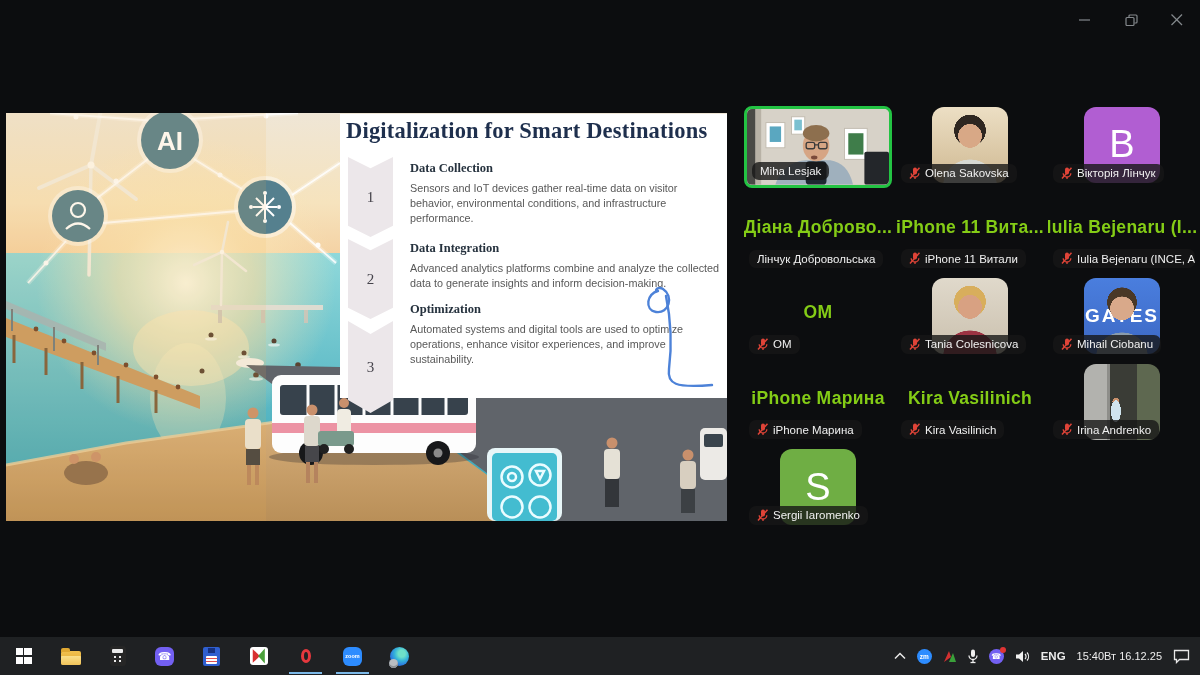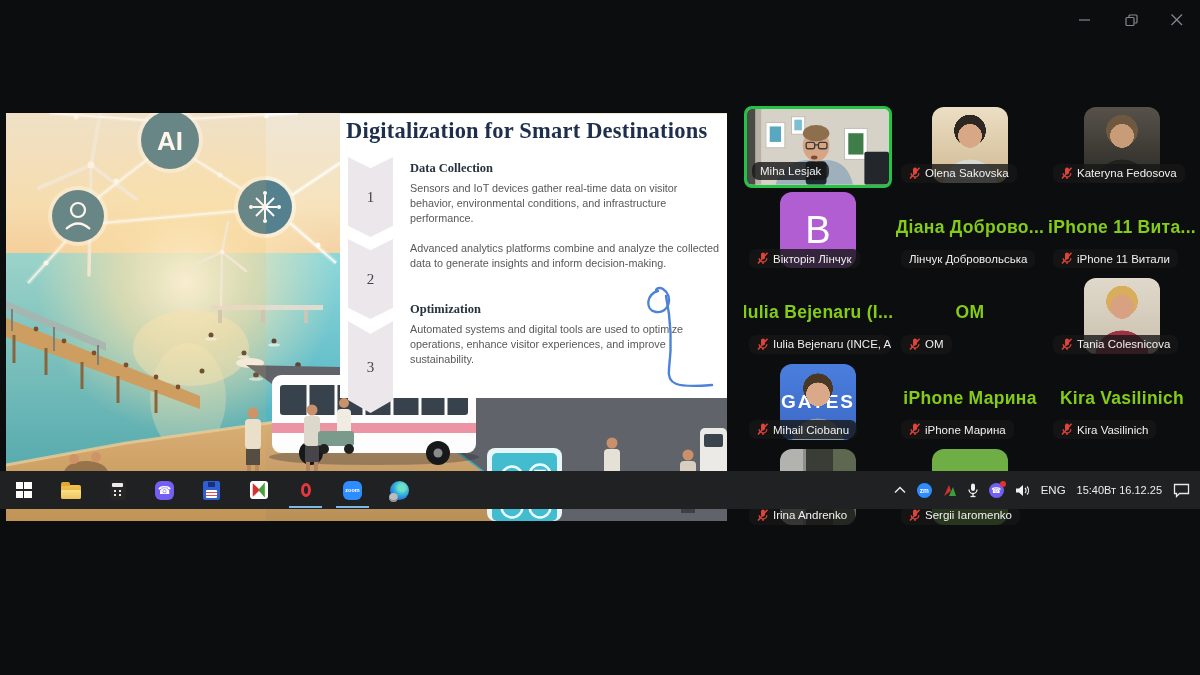--- a/index.html
+++ b/index.html
@@ -1,18 +1,18 @@
 <!DOCTYPE html>
 <html><head>
 <meta charset="utf-8">
 <style>
   * { margin:0; padding:0; box-sizing:border-box; }
   html,body { width:1200px; height:675px; background:#0c0d0f; overflow:hidden;
               font-family:"Liberation Sans", sans-serif; }
-  .stage { position:relative; width:1200px; height:509px; }
+  .stage { position:relative; width:1200px; height:675px; }
 
   
   .win-controls { position:absolute; top:0; right:0; height:40px; display:flex; }
   .win-btn { width:46px; height:40px; display:flex; align-items:center; justify-content:center; }
   .win-btn svg { stroke:#84888c; stroke-width:1.2; fill:none; }
 
   
   .share { position:absolute; left:6px; top:113px; width:721px; height:408px; background:#000; }
   .share svg.scene { position:absolute; inset:0; }
 
@@ -122,21 +122,21 @@
 
   .tray { position:absolute; right:0; top:0; height:38px; display:flex; align-items:center;
           gap:11px; padding-right:10px; }
   .tr { display:flex; align-items:center; justify-content:center; }
   .tr-zm { width:15px; height:15px; border-radius:50%; background:#2d8cff; color:#fff;
            font-size:6.5px; font-weight:700; }
   .tr-viber { width:15px; height:15px; border-radius:50%; background:#7360f2; color:#fff;
            font-size:8px; position:relative; }
   .tr-viber::after { content:""; position:absolute; top:-2px; right:-2px; width:6px; height:6px;
            border-radius:50%; background:#e03434; }
-  .tr-lang { color:#ececec; font-size:11.5px; }
+  .tr-lang { color:#ececec; font-size:11.5px;font-weight:bold; }
   .tr-clock { color:#ececec; font-size:11px; line-height:13px; text-align:center; }
 
   .big-svg-text { font-family:"Liberation Sans", sans-serif; }
 </style>
 </head>
 <body>
 
 <div class="stage">
 
   <div class="win-controls">
@@ -365,20 +365,21 @@
       <div class="chev-col">
         <div class="chev chev1">1</div>
         <div class="chev chev2">2</div>
         <div class="chev chev3">3</div>
       </div>
       <div class="step st1">
         <h3>Data Collection</h3>
         <p>Sensors and IoT devices gather real-time data on visitor behavior, environmental conditions, and infrastructure performance.</p>
       </div>
       <div class="step st2">
+        <h3>Data Integration</h3>
         <p>Advanced analytics platforms combine and analyze the collected data to generate insights and inform decision-making.</p>
       </div>
       <div class="step st3">
         <h3>Optimization</h3>
         <p>Automated systems and digital tools are used to optimize operations, enhance visitor experiences, and improve sustainability.</p>
       </div>
     </div>
 
     <svg class="annot" viewBox="0 0 721 408">
       <path d="M652 178 C641 180 638 197 650 199 C663 201 668 183 657 176 C654 174 650 175 650 178" fill="none" stroke="#4d82d8" stroke-width="2.4" stroke-linecap="round"></path>
@@ -422,32 +423,20 @@
         <svg width="12" height="13" viewBox="0 0 12 13">
             <rect x="4" y="0.5" width="4" height="7" rx="2" fill="#e04438"></rect>
             <path d="M2.2 6.2a3.8 3.8 0 0 0 7.6 0" stroke="#e04438" fill="none" stroke-width="1.3"></path>
             <line x1="6" y1="10" x2="6" y2="12" stroke="#e04438" stroke-width="1.3"></line>
             <line x1="1" y1="11.5" x2="10.5" y2="0.8" stroke="#e04438" stroke-width="1.5"></line>
           </svg>
         <span>Olena Sakovska</span>
       </div>
     </div>
 
-    <div class="tile">
-      <div class="avatar pav av-kateryna"></div>
-      <div class="pill">
-        <svg width="12" height="13" viewBox="0 0 12 13">
-            <rect x="4" y="0.5" width="4" height="7" rx="2" fill="#e04438"></rect>
-            <path d="M2.2 6.2a3.8 3.8 0 0 0 7.6 0" stroke="#e04438" fill="none" stroke-width="1.3"></path>
-            <line x1="6" y1="10" x2="6" y2="12" stroke="#e04438" stroke-width="1.3"></line>
-            <line x1="1" y1="11.5" x2="10.5" y2="0.8" stroke="#e04438" stroke-width="1.5"></line>
-          </svg>
-        <span>Kateryna Fedosova</span>
-      </div>
-    </div>
 
     <div class="tile">
       <div class="avatar letter purple">B</div>
       <div class="pill">
         <svg width="12" height="13" viewBox="0 0 12 13">
             <rect x="4" y="0.5" width="4" height="7" rx="2" fill="#e04438"></rect>
             <path d="M2.2 6.2a3.8 3.8 0 0 0 7.6 0" stroke="#e04438" fill="none" stroke-width="1.3"></path>
             <line x1="6" y1="10" x2="6" y2="12" stroke="#e04438" stroke-width="1.3"></line>
             <line x1="1" y1="11.5" x2="10.5" y2="0.8" stroke="#e04438" stroke-width="1.5"></line>
           </svg>

